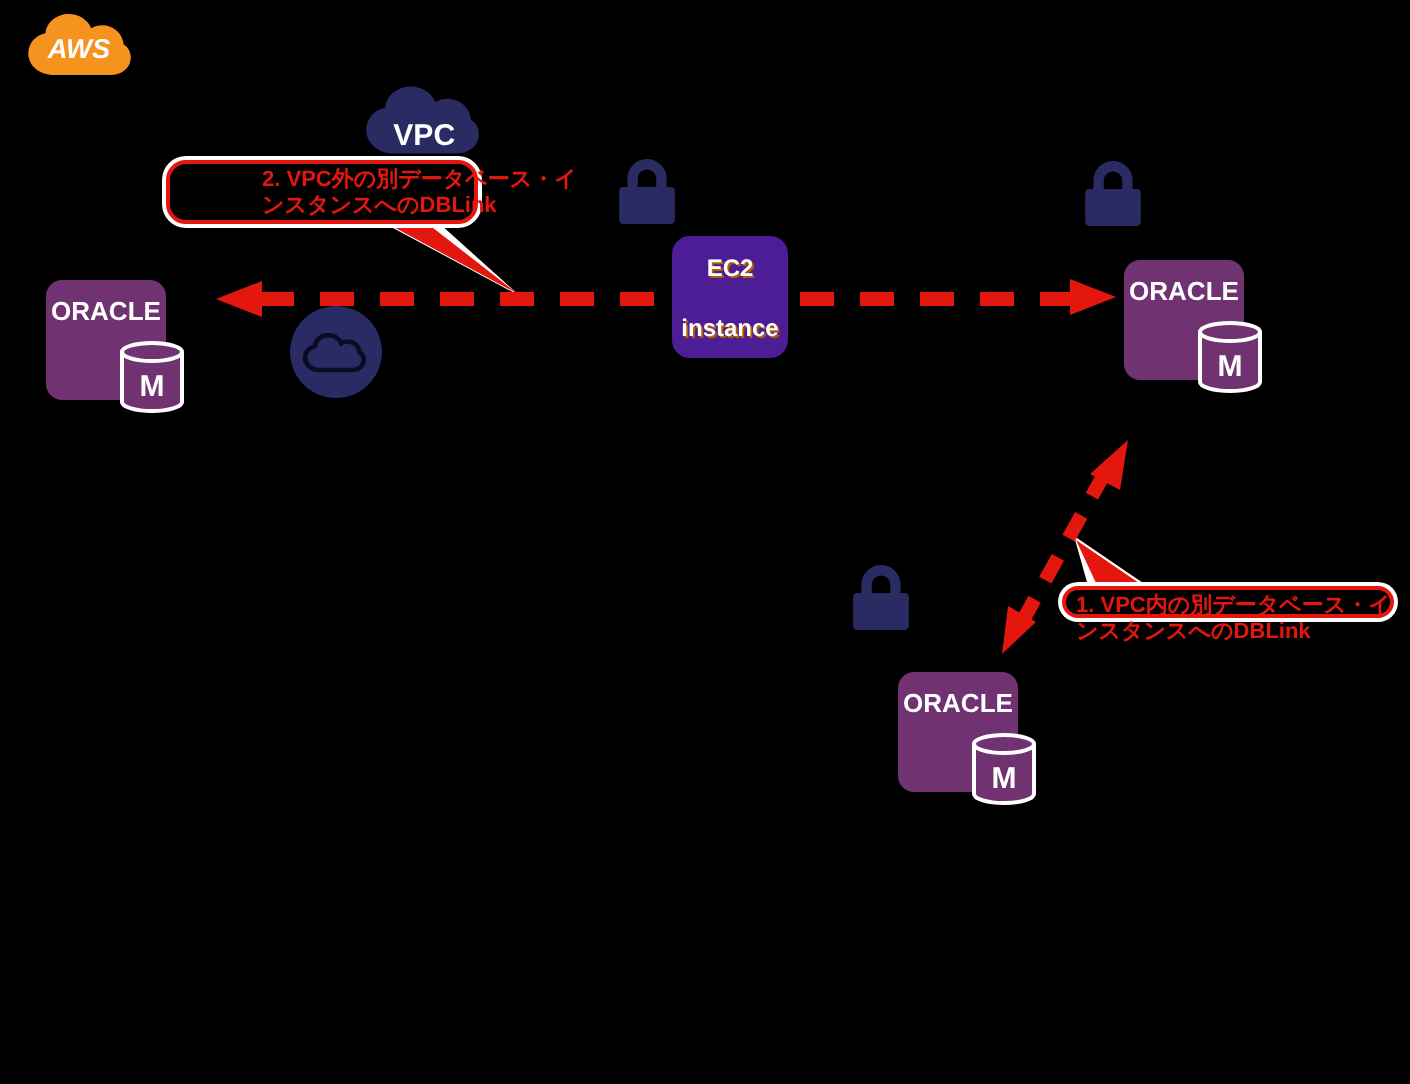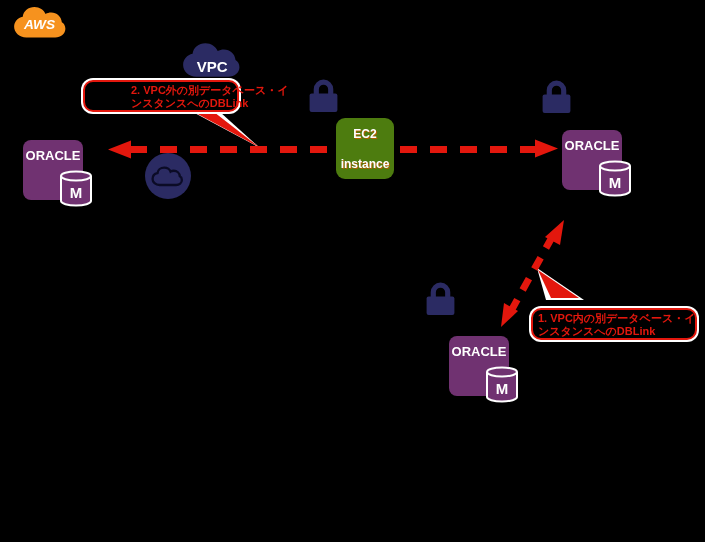--- a/index.html
+++ b/index.html
@@ -6,39 +6,39 @@
   .stage{position:relative;width:705px;height:542px;background:#000;overflow:hidden;
          font-family:"Liberation Sans","DejaVu Sans",sans-serif;border-radius:27px;}
   .abs{position:absolute;}
   svg text{font-family:"Liberation Sans","DejaVu Sans",sans-serif;}
 
   
   #arrows{position:absolute;left:0;top:0;z-index:1;pointer-events:none;}
 
   
   .ec2-box{position:absolute;left:336px;top:118px;width:58px;height:61px;z-index:2;
-           background:#4d7c0f;border-radius:9px;display:flex;flex-direction:column;
+           background:#4c1d95;border-radius:9px;display:flex;flex-direction:column;
            align-items:center;justify-content:center;color:#fff;font-weight:bold;
            font-size:12px;line-height:14px;text-align:center;
            text-shadow:1px 1px 0 #b05f00;gap:16px;}
 
   
   .oracle-node{position:absolute;z-index:2;width:72px;height:68px;}
   .onode-box{fill:#703271;}
   .onode-title{fill:#fff;font-size:13px;font-weight:bold;text-anchor:middle;}
   .cyl-shape{fill:#703271;stroke:#fff;stroke-width:2;}
   .cyl-badge{fill:#fff;font-size:15px;font-weight:bold;text-anchor:middle;}
 
   
   .callout{position:absolute;z-index:3;box-sizing:border-box;background:#000;
            border:2px solid #E3170D;border-radius:10px;box-shadow:0 0 0 2px #fff;
            color:#E3170D;font-size:11px;font-weight:bold;line-height:13px;
            padding:2px 5px;white-space:nowrap;}
   .callout-ext{left:83px;top:80px;width:156px;height:32px;padding-left:46px;}
-  .callout-int{left:531px;top:308px;width:166px;height:32px;}
+  .callout-int{left:531px;top:293px;width:166px;height:16px;}
 
   
   .icon{z-index:2;}
 </style>
 </head>
 <body>
 
 <div class="stage">
 
   <svg width="0" height="0" style="position:absolute">

